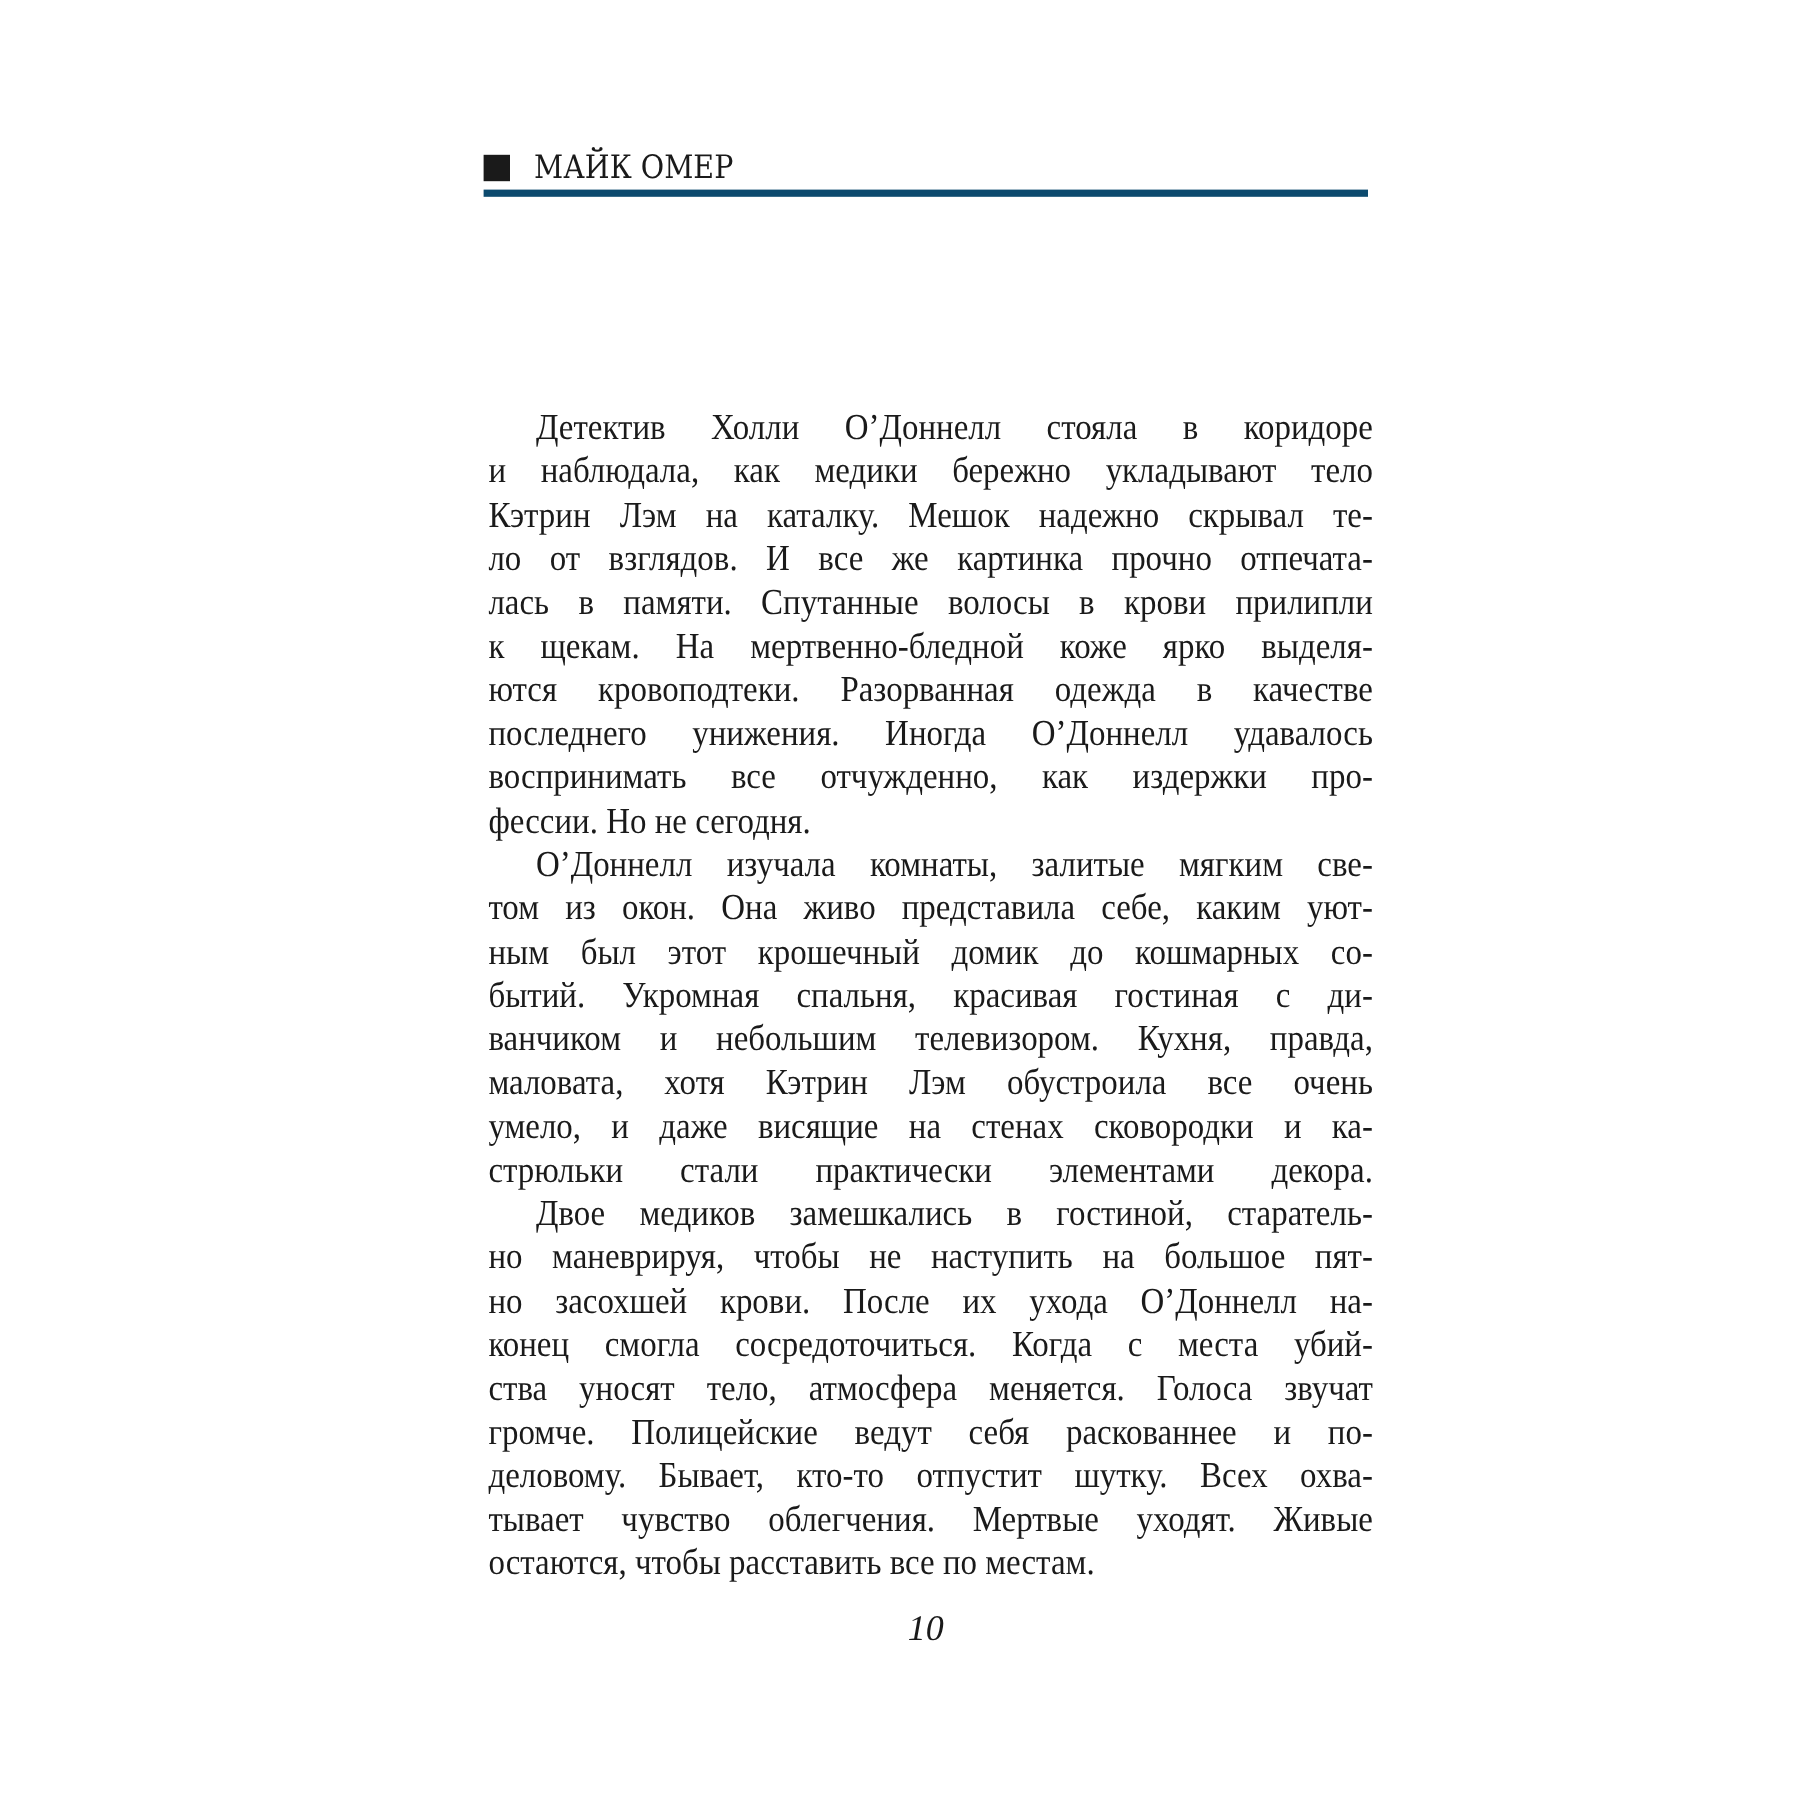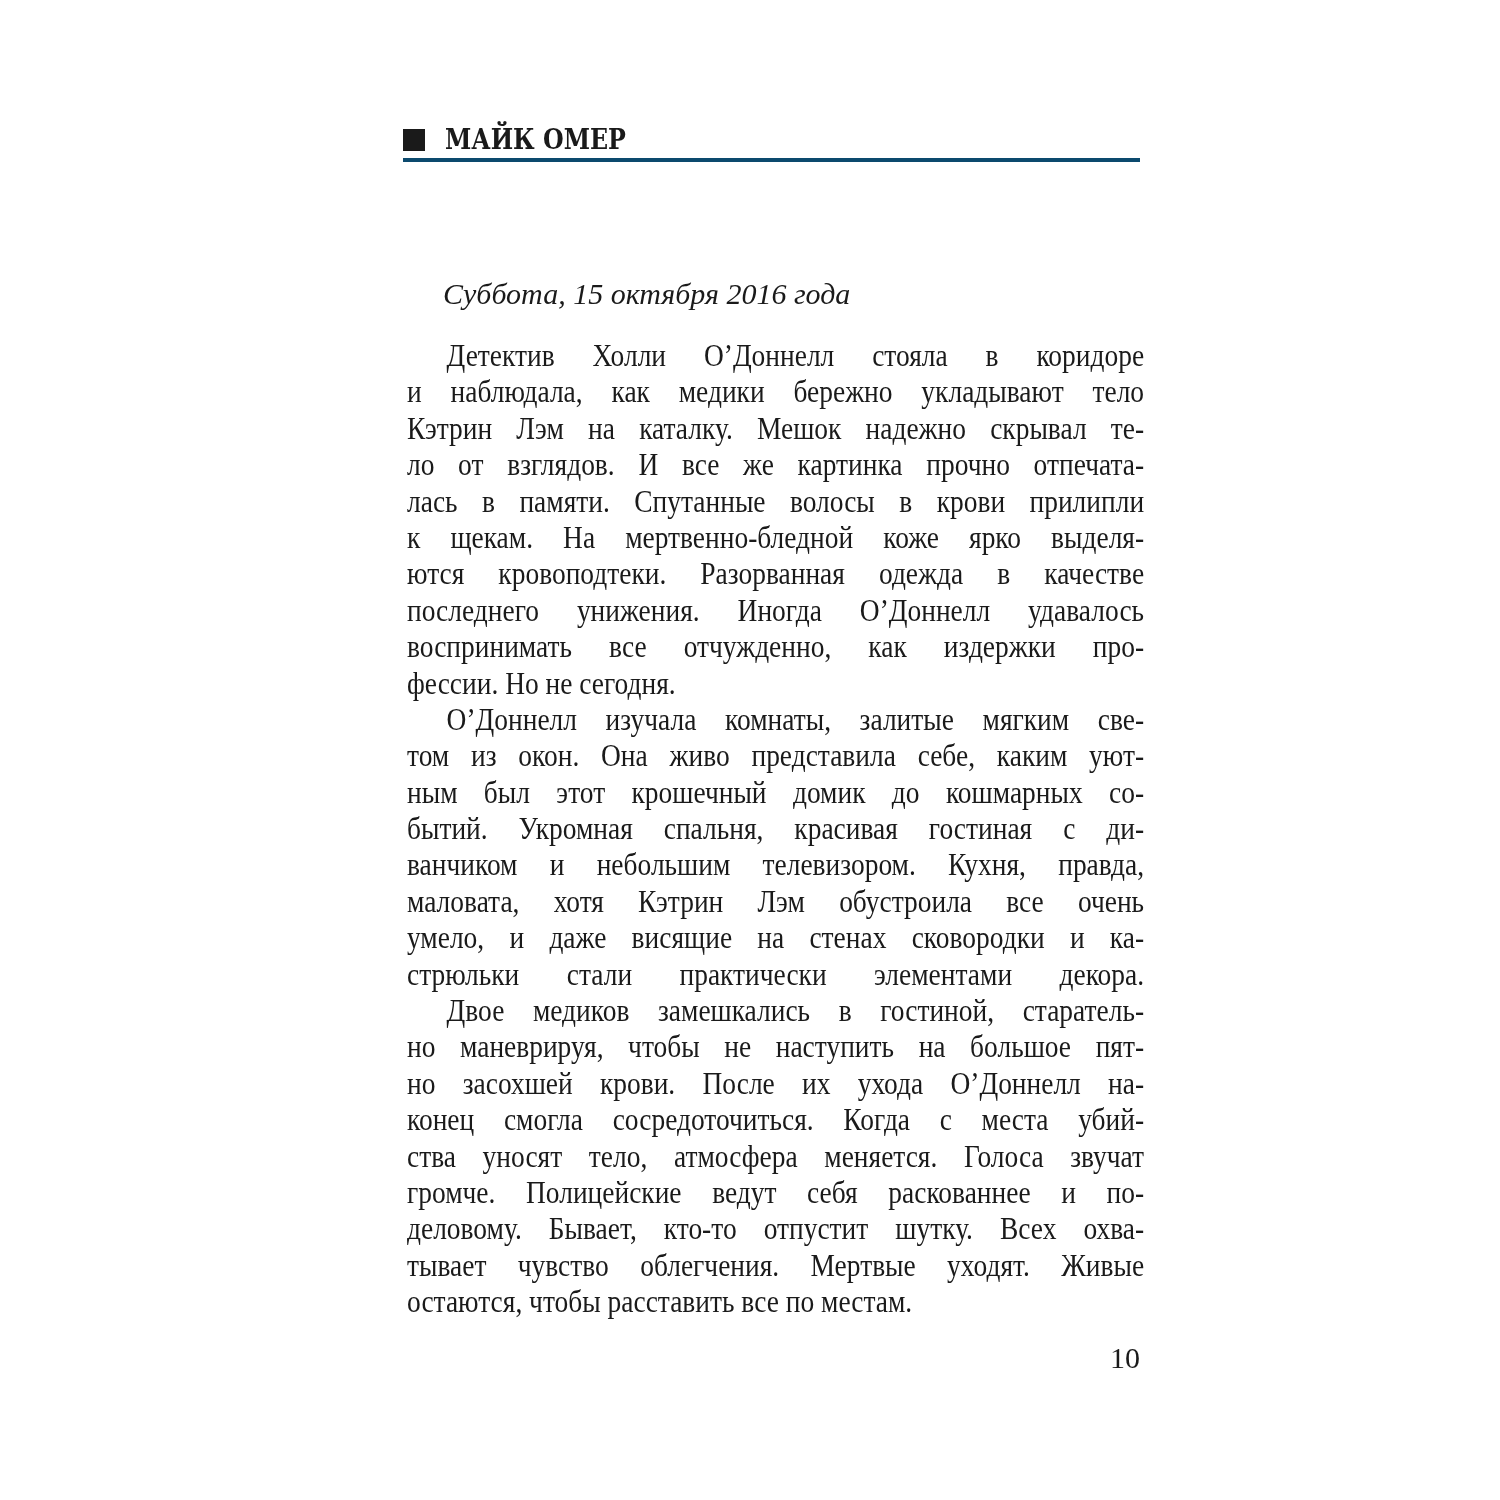--- a/index.html
+++ b/index.html
@@ -20,22 +20,21 @@
     top: 0;
     width: 737px;
     height: 1500px;
   }
   .running-head {
     position: absolute;
     left: 0;
     top: 122px;
     width: 737px;
     height: 36px;
-    border-bottom: 4px solid #0c4a6e;
-    font-weight: bold;
+    border-bottom: 6px solid #0c4a6e;
   }
   .running-head .sq {
     position: absolute;
     left: 0;
     top: 7px;
     width: 22px;
     height: 22px;
     background: #1a1a1a;
   }
   .running-head .author {
@@ -111,39 +110,39 @@
     width: 775px;
   }
   .line.last {
     text-align-last: left;
   }
   .page-number {
     position: absolute;
     left: 0;
     width: 737px;
     top: 1340px;
-    text-align: right;
+    text-align: center;
     font-family: "Liberation Serif", serif;
     font-size: 30px;
     line-height: 36px;
     color: #1a1a1a;
+    font-style: italic;
   }
 </style>
 </head>
 <body>
 
 <div class="page">
 
   <div class="running-head">
     <span class="sq"></span>
     <span class="author">МАЙК ОМЕР</span>
   </div>
 
 
-  <div class="date">Суббота, 15 октября 2016 года</div>
 
   <div class="body-text">
     <div>
       <span class="line indent">Детектив Холли О’Доннелл стояла в коридоре</span>
       <span class="line">и наблюдала, как медики бережно укладывают тело</span>
       <span class="line">Кэтрин Лэм на каталку. Мешок надежно скрывал те-</span>
       <span class="line">ло от взглядов. И все же картинка прочно отпечата-</span>
       <span class="line">лась в памяти. Спутанные волосы в крови прилипли</span>
       <span class="line">к щекам. На мертвенно-бледной коже ярко выделя-</span>
       <span class="line">ются кровоподтеки. Разорванная одежда в качестве</span>

